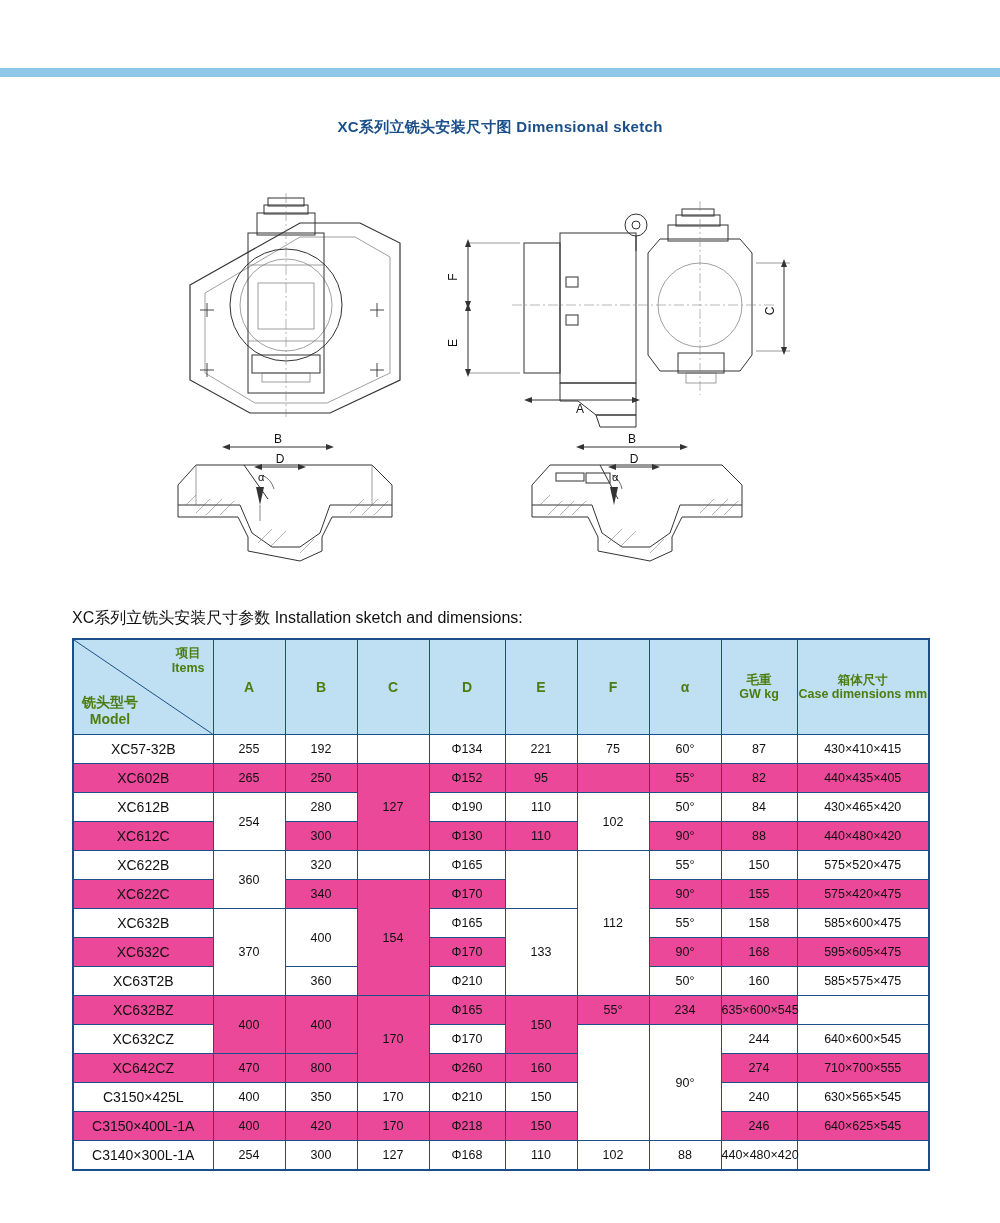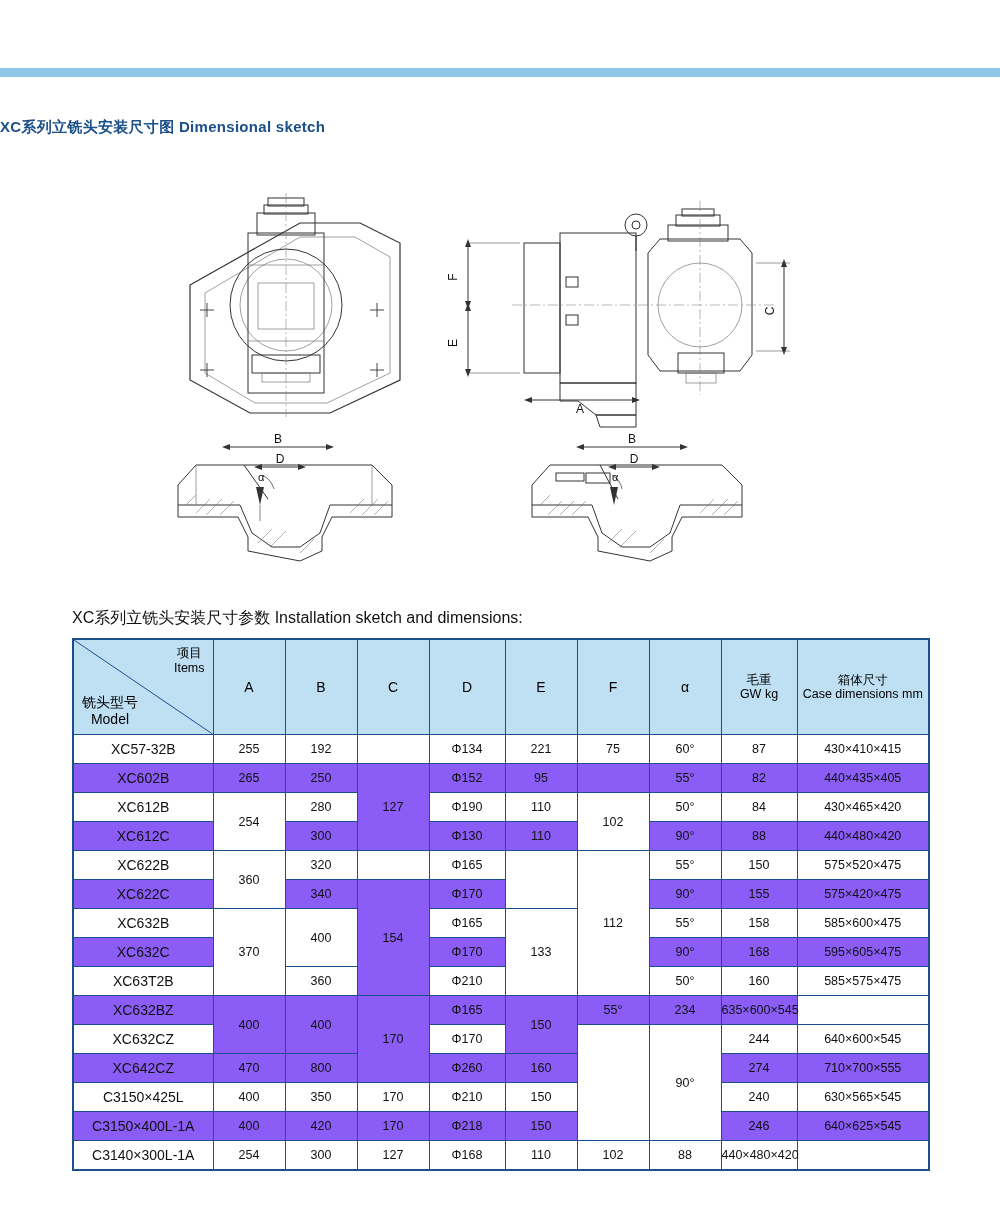--- a/index.html
+++ b/index.html
@@ -9,55 +9,55 @@
     font-family:"Liberation Sans", sans-serif;
     color:#1a1a1a;
     position:relative;
     overflow:hidden;
   }
   .top-bar{
     position:absolute;left:0;top:68px;width:1000px;height:9px;
     background:#8fc7e8;
   }
   .page-title{
-    position:absolute;left:0;top:118px;width:1000px;text-align:left;
+    position:absolute;left:0;top:118px;width:1000px;text-align:center;
     font-size:15px;color:#1b4f8a;font-weight:bold;letter-spacing:0.3px;
   }
 
   
   .drawings{position:absolute;left:0;top:165px;width:1000px;height:420px;}
   .drawings svg{display:block;}
 
   .sub-title{
     position:absolute;left:72px;top:608px;font-size:16px;color:#111;
   }
 
   
   .table-wrap{position:absolute;left:72px;top:638px;width:856px;}
   table{border-collapse:collapse;width:856px;table-layout:fixed;}
   table, th, td{border:1px solid #1b4f8a;}
   th,td{
     text-align:center;vertical-align:middle;
     font-size:12.5px;color:#111;padding:0;height:28px;
   }
-  thead th{background:#bfe0f3;color:#000000;font-weight:normal;line-height:1.15;}
+  thead th{background:#bfe0f3;color:#4d7c0f;font-weight:bold;line-height:1.15;}
   .corner{
     position:relative;height:94px;background:#bfe0f3;padding:0;
   }
   .corner .diag{
     position:absolute;left:0;top:0;width:100%;height:100%;
   }
   .corner .items{
     position:absolute;right:8px;top:6px;text-align:center;font-size:12.5px;line-height:1.2;
   }
   .corner .model{
     position:absolute;left:8px;bottom:6px;text-align:center;font-size:14px;line-height:1.2;
   }
   .hdr-tall{height:94px;font-size:14px;}
-  .row-alt td{background:#8b5cf6;}
+  .row-alt td{background:#ec4899;}
   .row-white td{background:#ffffff;}
   td.model-cell{font-size:14px;}
   .nb-b{border-bottom:none !important;}
   .outer{border:2px solid #1b4f8a;}
 </style>
 </head>
 <body>
 
 <div class="top-bar"></div>
 

